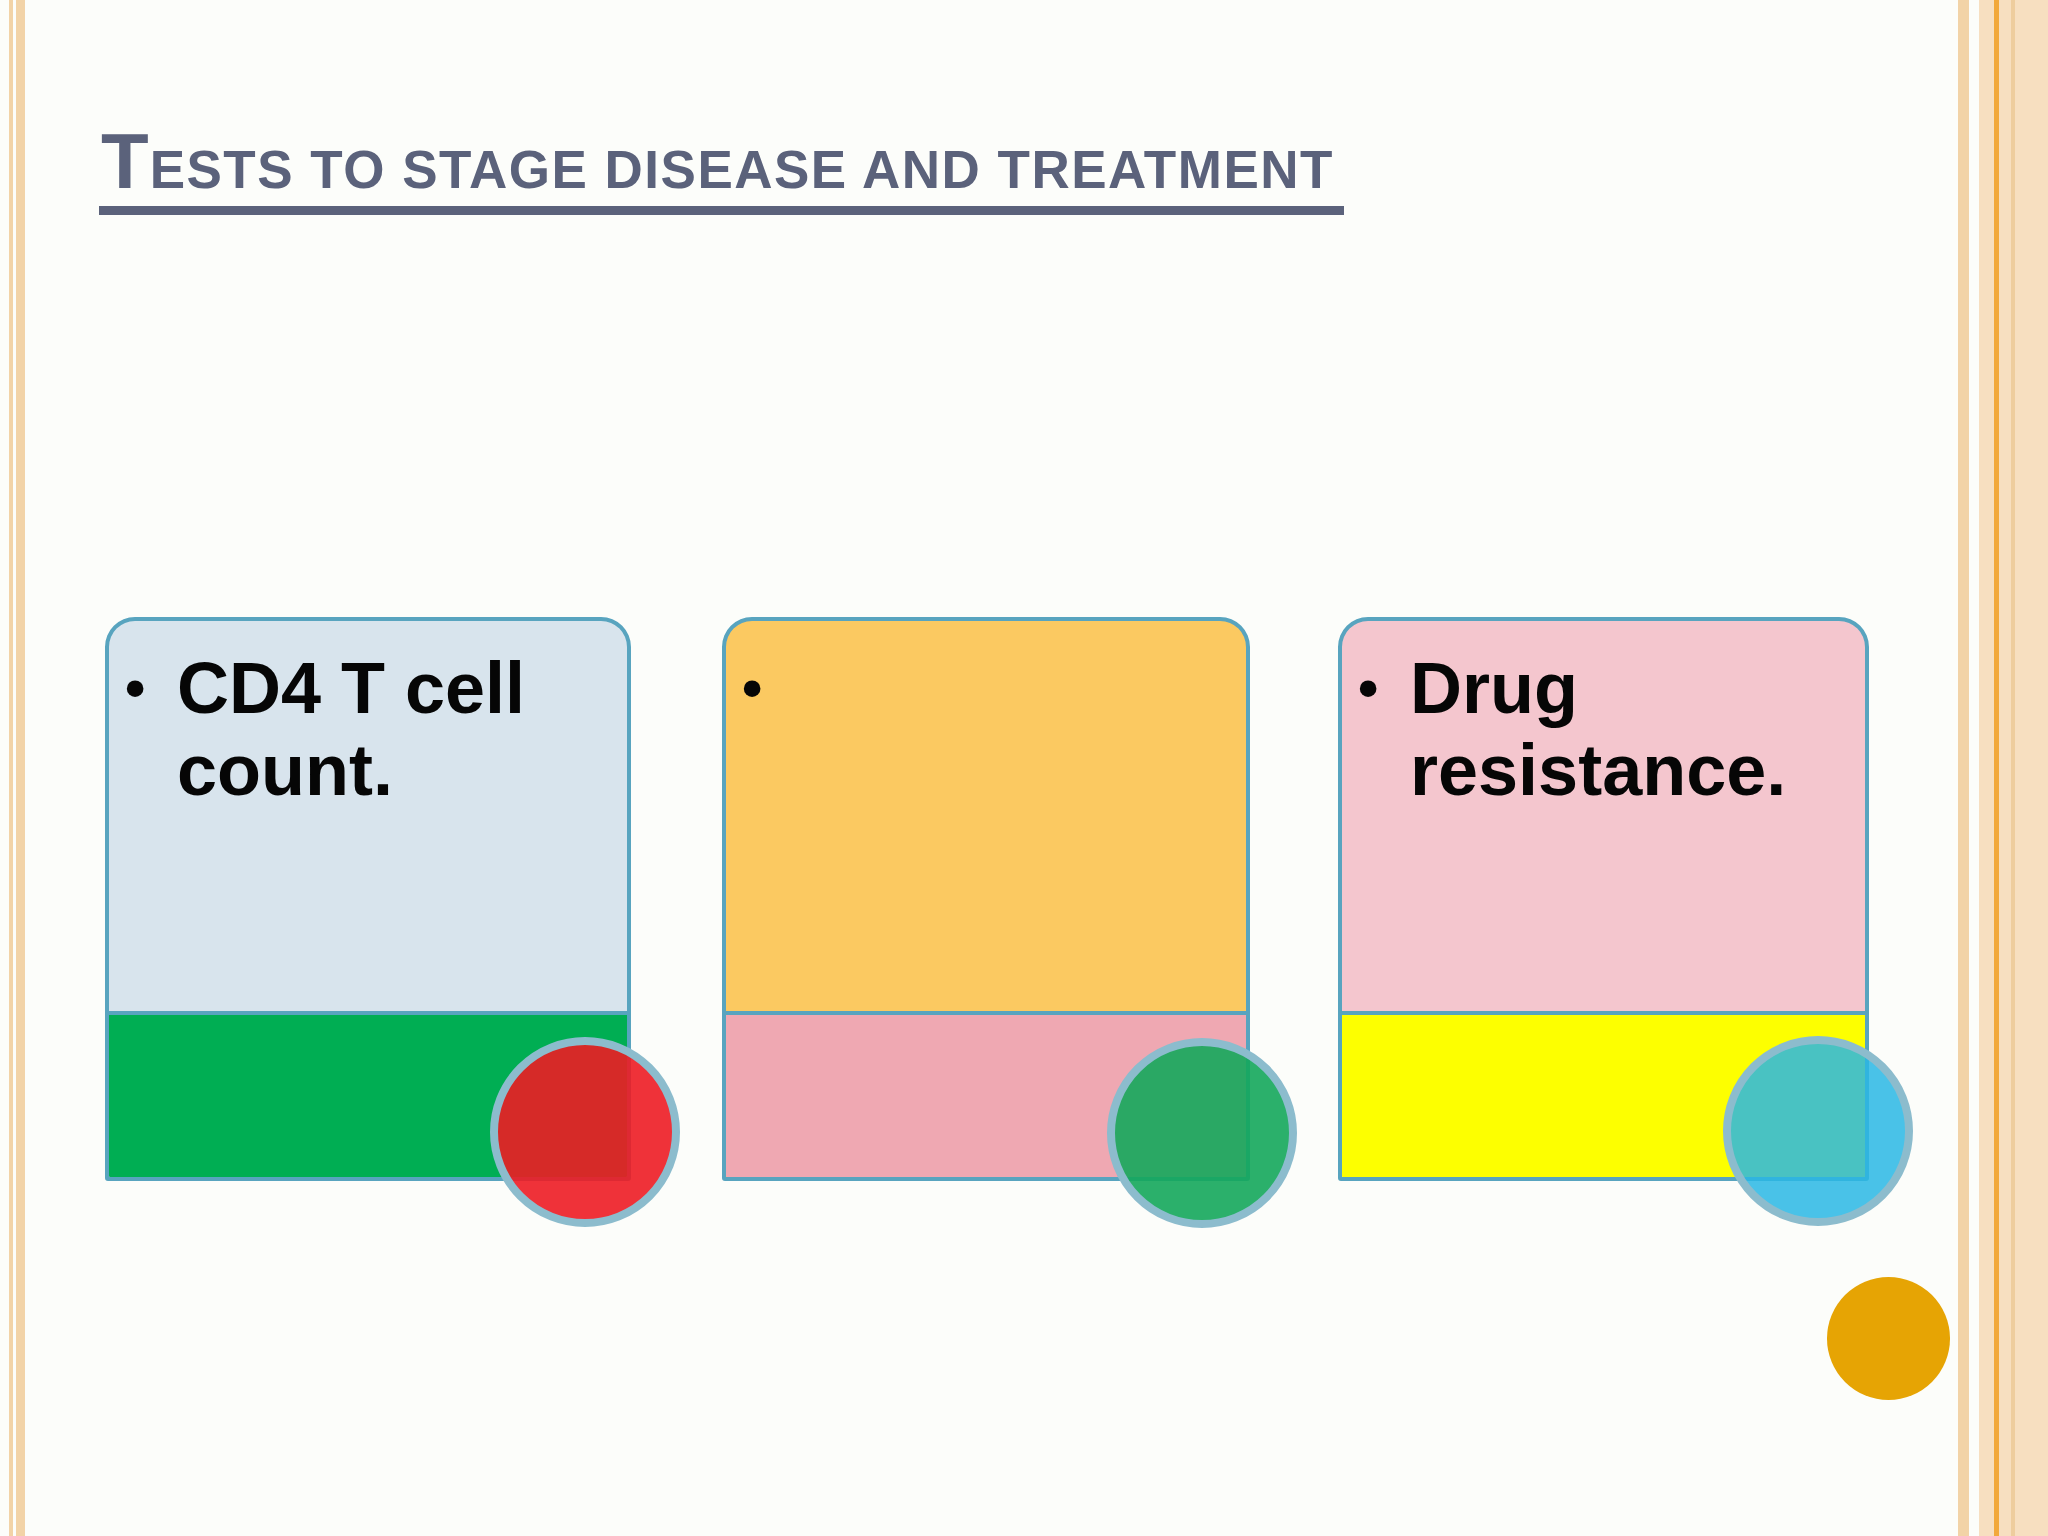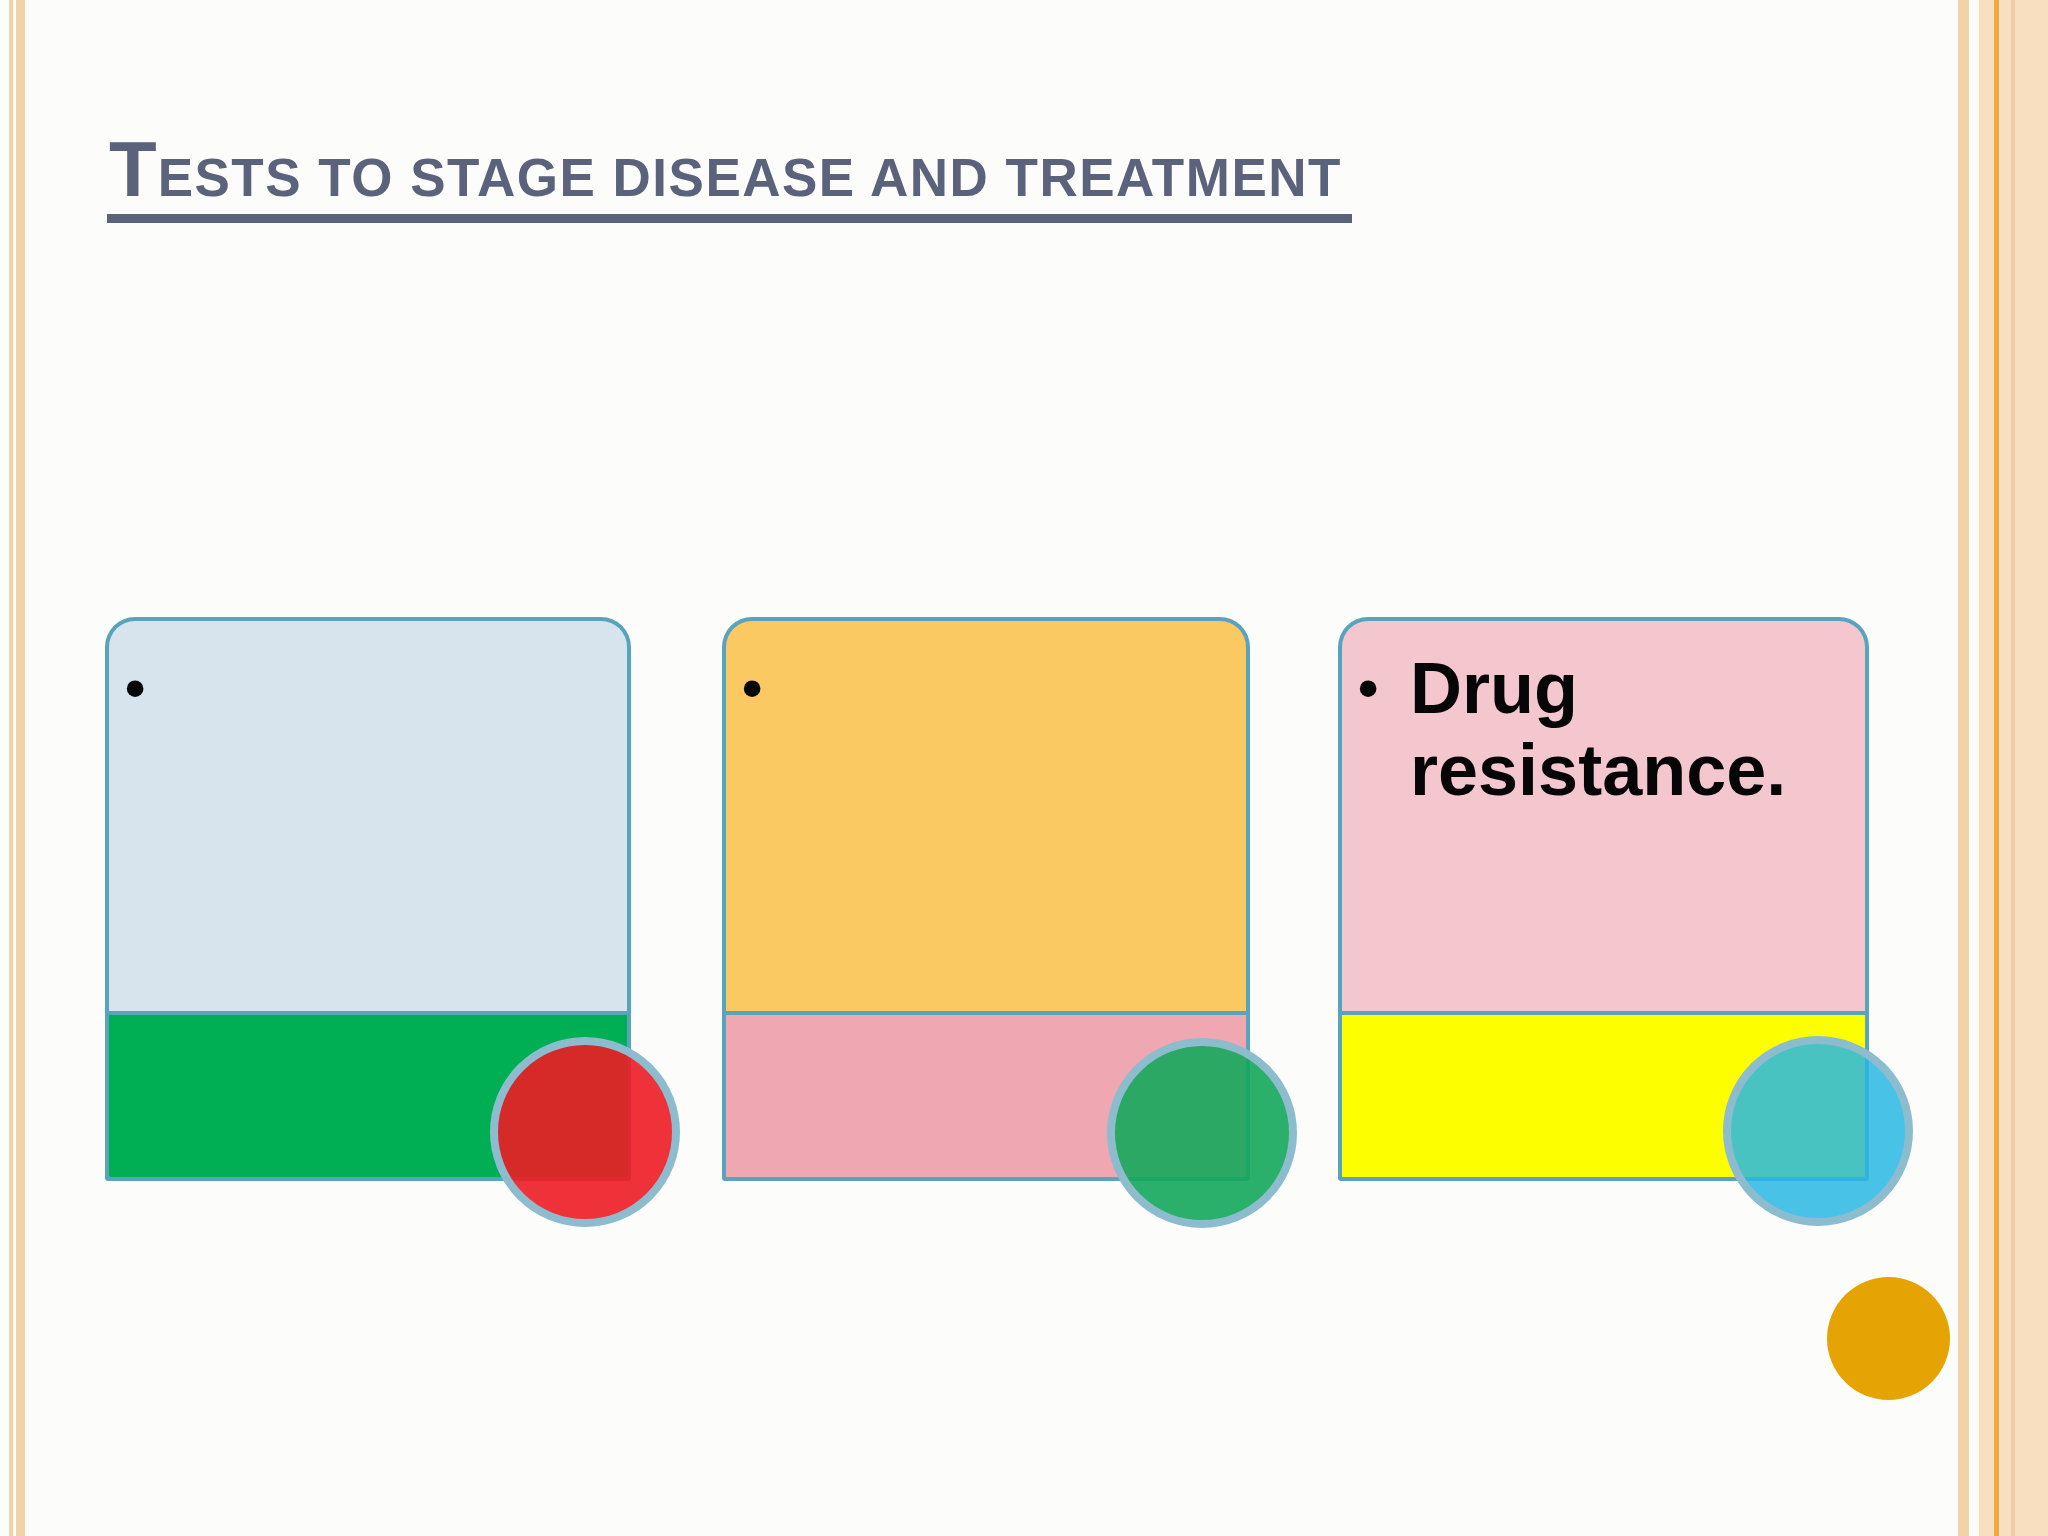--- a/index.html
+++ b/index.html
@@ -16,21 +16,21 @@
   .vstripe { position: absolute; top: 0; bottom: 0; }
   #stripe-left-1  { left: 9px;    width: 4px;  background: var(--stripe); }
   #stripe-left-2  { left: 16px;   width: 9px;  background: var(--stripe); }
   #stripe-right-1 { left: 1958px; width: 11px; background: var(--stripe); }
   #stripe-right-band { left: 1979px; width: 69px; background: var(--stripe-band); }
   #stripe-right-2 { left: 1994px; width: 5px;  background: var(--stripe-line); }
   #stripe-right-3 { left: 2011px; width: 4px;  background: var(--stripe-line2); }
 
   
   h1.title {
-    position: absolute; left: 95px; top: 118px; margin: 12px;
+    position: absolute; left: 95px; top: 118px; margin: 4px;
     font-weight: bold; line-height: 1; white-space: nowrap;
     color: var(--title-color);
     border-bottom: 9px solid var(--title-color);
     padding: 0 10px 6px 2px;
   }
   .title-initial { font-size: 78px; letter-spacing: 1px; }
   .title-rest    { font-size: 53px; text-transform: uppercase; letter-spacing: 1.5px; }
 
   
   .card {
@@ -90,20 +90,21 @@
   <div class="vstripe" id="stripe-right-2"></div>
   <div class="vstripe" id="stripe-right-3"></div>
 
   <h1 class="title">
     <span class="title-initial">T</span><span class="title-rest">ests to stage disease and treatment</span>
   </h1>
 
   <div class="card" id="card-0" style="background-color: rgb(216, 228, 237);">
     <div class="card-body">
       <span class="bullet">•</span>
+      <span class="card-label">CD4 T cell count.</span>
     </div>
     <div class="card-bar" style="background-color: rgb(0, 174, 83);"></div>
   </div>
 
   <div class="card" id="card-1" style="background-color: rgb(251, 201, 97);">
     <div class="card-body">
       <span class="bullet">•</span>
     </div>
     <div class="card-bar" style="background-color: rgb(239, 168, 178);"></div>
   </div>

